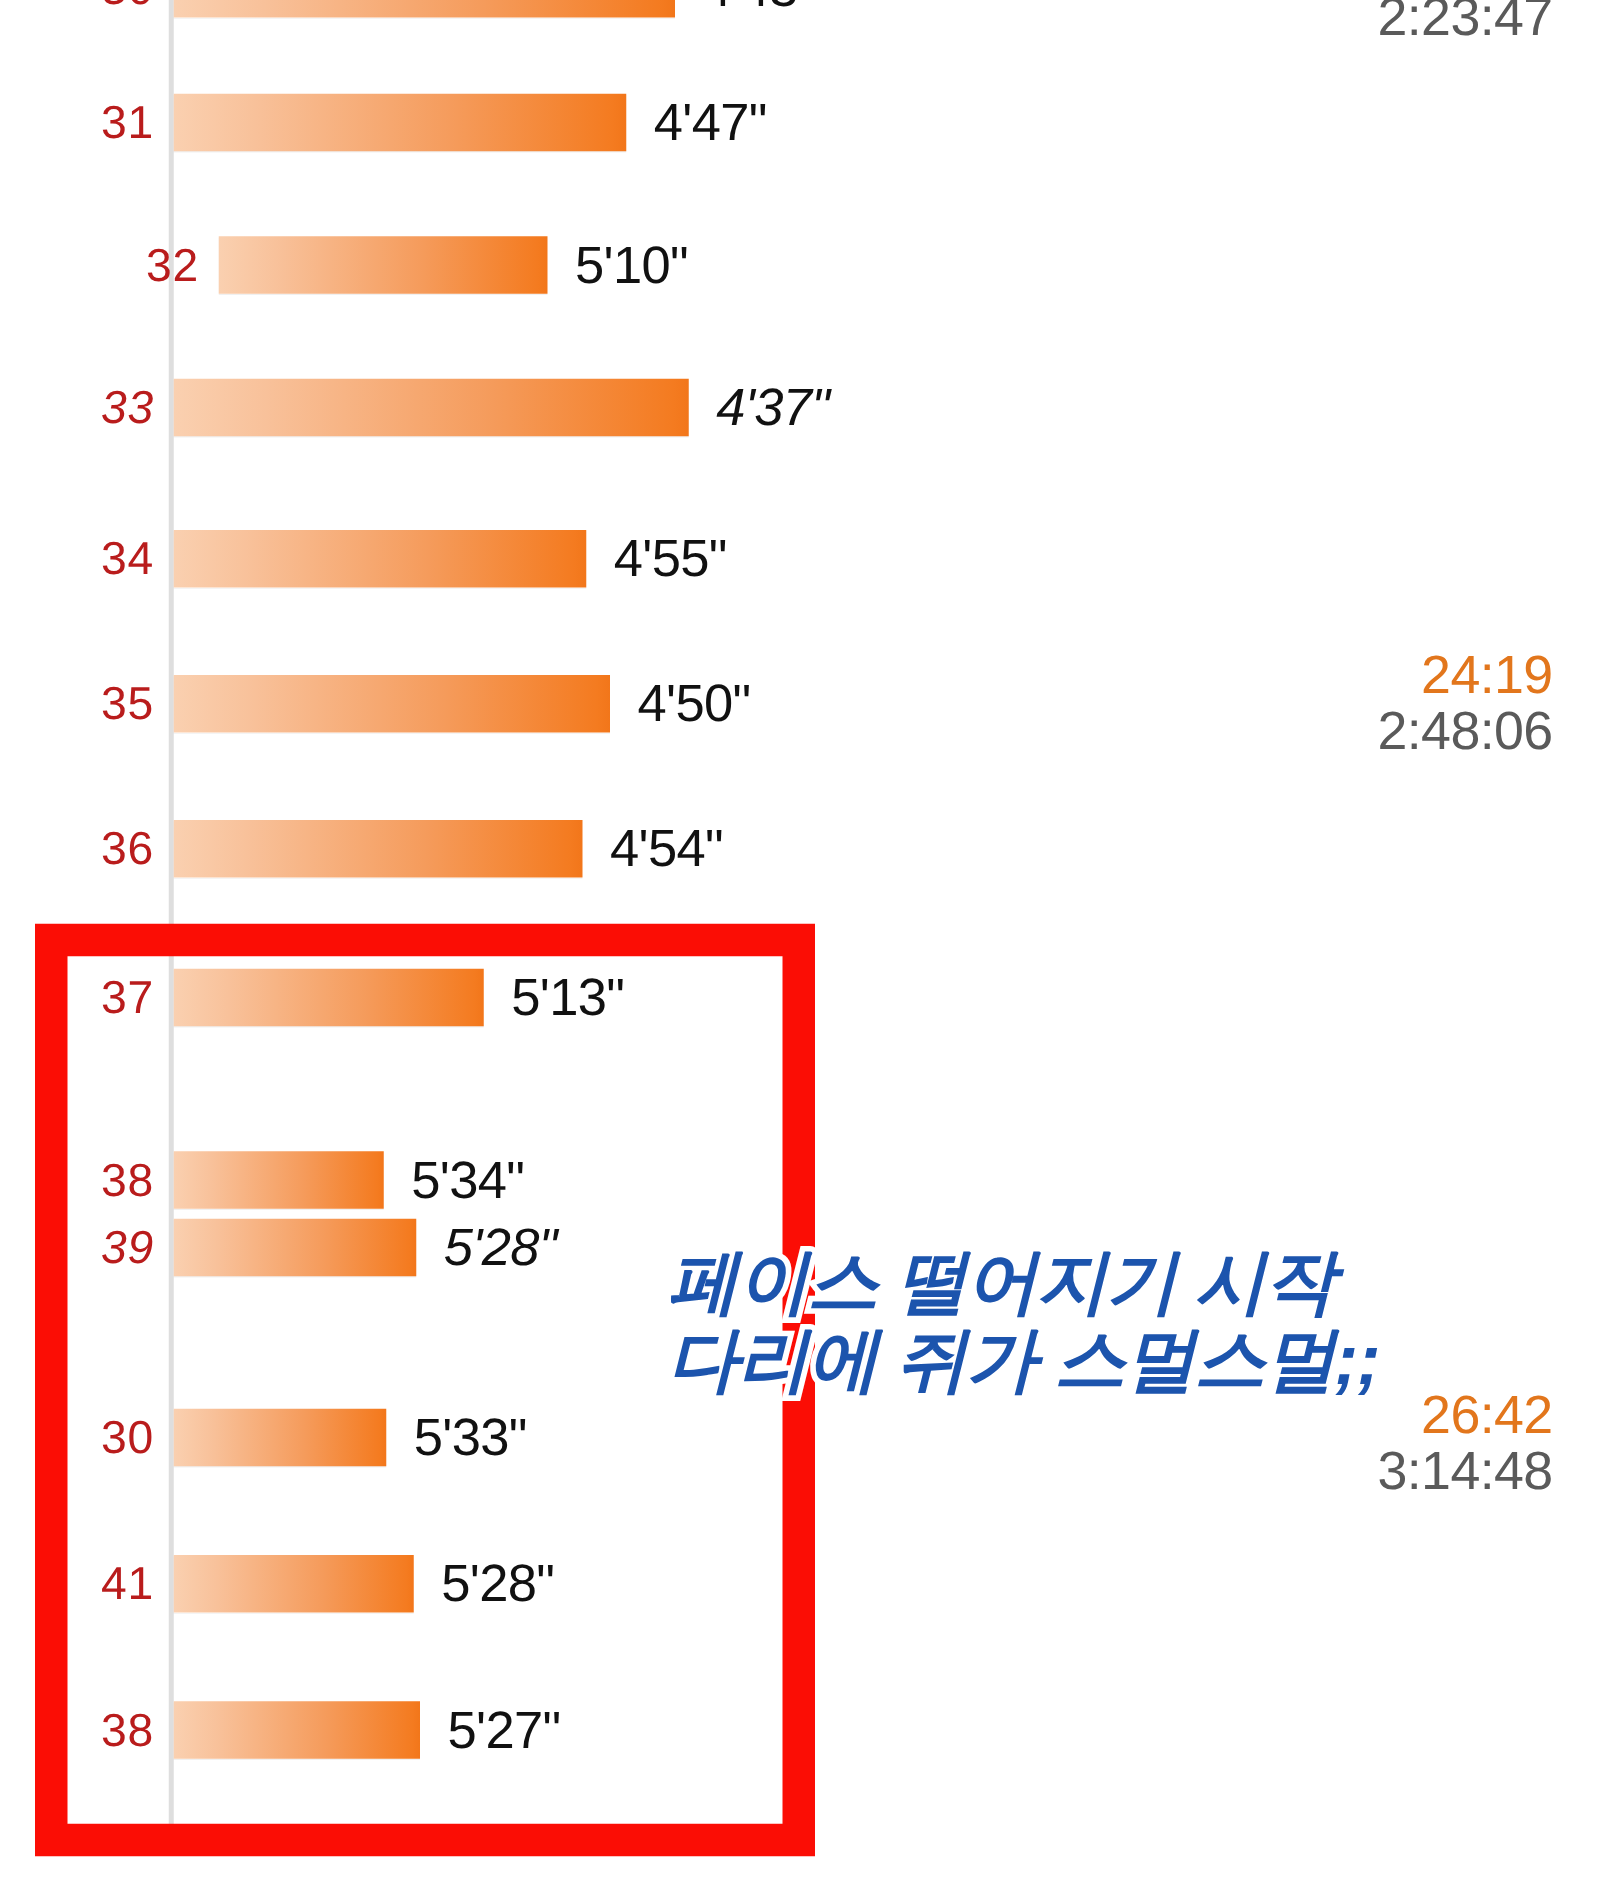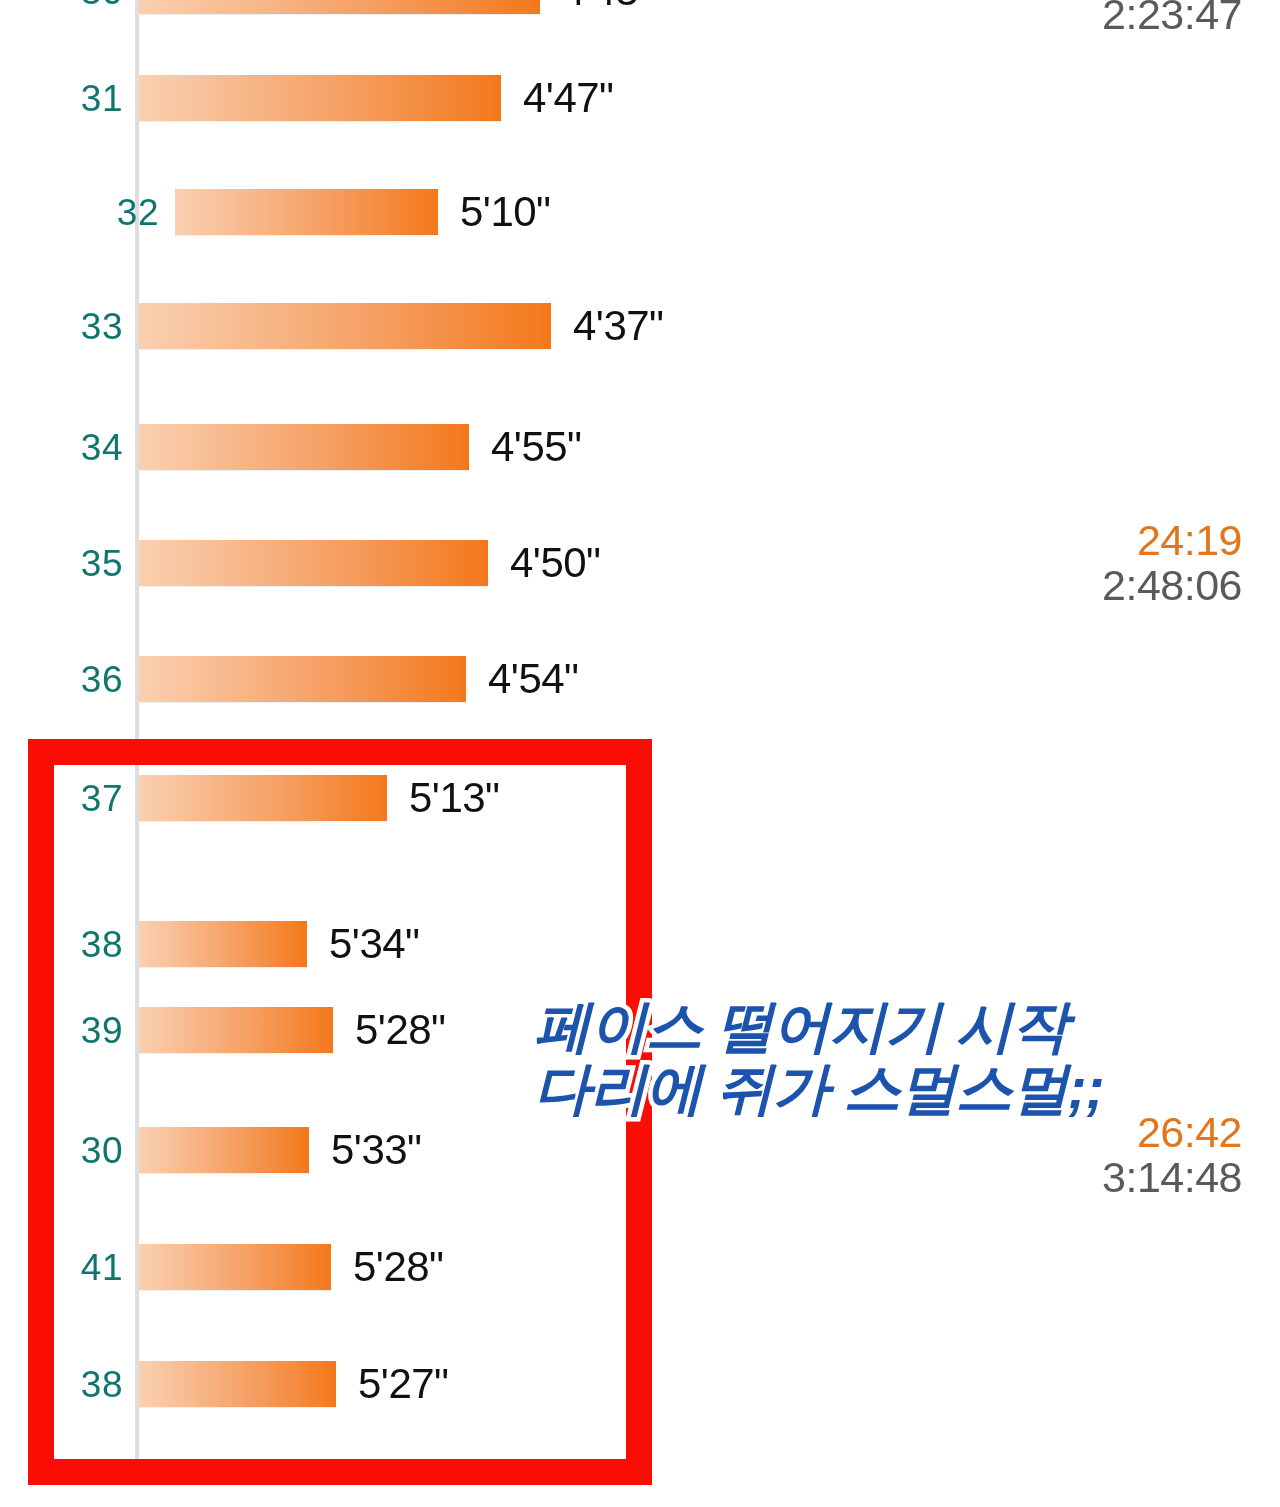--- a/index.html
+++ b/index.html
@@ -41,21 +41,21 @@
     width: 1280px;
     height: 46px;
   }
   .row-label {
     position: absolute;
     right: 1157px;   
     top: 50%;
     transform: translateY(-50%);
     width: 110px;
     text-align: right;
-    color: #0f766e;
+    color: #b91c1c;
     font-size: 37px;
     font-weight: 400;
     letter-spacing: 0.5px;
     line-height: 1;
   }
   .bar-wrap {
     position: absolute;
     left: 139px;
     top: 0;
     height: 46px;
@@ -150,21 +150,21 @@
         </div>
         <div class="bar-value" style="left: 523px;">4'47"</div>
       </div>
       <div class="row" style="top: 189px; margin-left: 36px;">
         <div class="row-label">32</div>
         <div class="bar-wrap">
           <div class="bar" style="width: 263px;"></div>
         </div>
         <div class="bar-value" style="left: 424px;">5'10"</div>
       </div>
-      <div class="row" style="top: 303px;">
+      <div class="row" style="top: 303px; font-style: italic;">
         <div class="row-label">33</div>
         <div class="bar-wrap">
           <div class="bar" style="width: 412px;"></div>
         </div>
         <div class="bar-value" style="left: 573px;">4'37"</div>
       </div>
       <div class="row" style="top: 424px;">
         <div class="row-label">34</div>
         <div class="bar-wrap">
           <div class="bar" style="width: 330px;"></div>
@@ -192,21 +192,21 @@
         </div>
         <div class="bar-value" style="left: 409px;">5'13"</div>
       </div>
       <div class="row" style="top: 890px; margin-top: 31px;">
         <div class="row-label">38</div>
         <div class="bar-wrap">
           <div class="bar" style="width: 168px;"></div>
         </div>
         <div class="bar-value" style="left: 329px;">5'34"</div>
       </div>
-      <div class="row" style="top: 1007px;">
+      <div class="row" style="top: 975px; font-style: italic;">
         <div class="row-label">39</div>
         <div class="bar-wrap">
           <div class="bar" style="width: 194px;"></div>
         </div>
         <div class="bar-value" style="left: 355px;">5'28"</div>
       </div>
       <div class="row" style="top: 1127px;">
         <div class="row-label">30</div>
         <div class="bar-wrap">
           <div class="bar" style="width: 170px;"></div>

